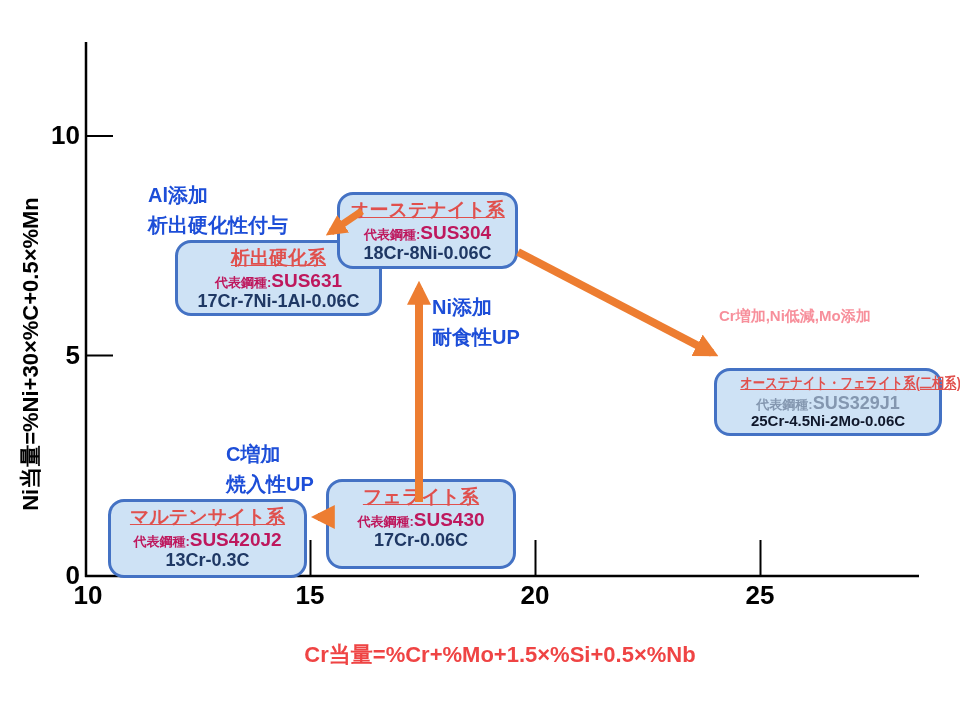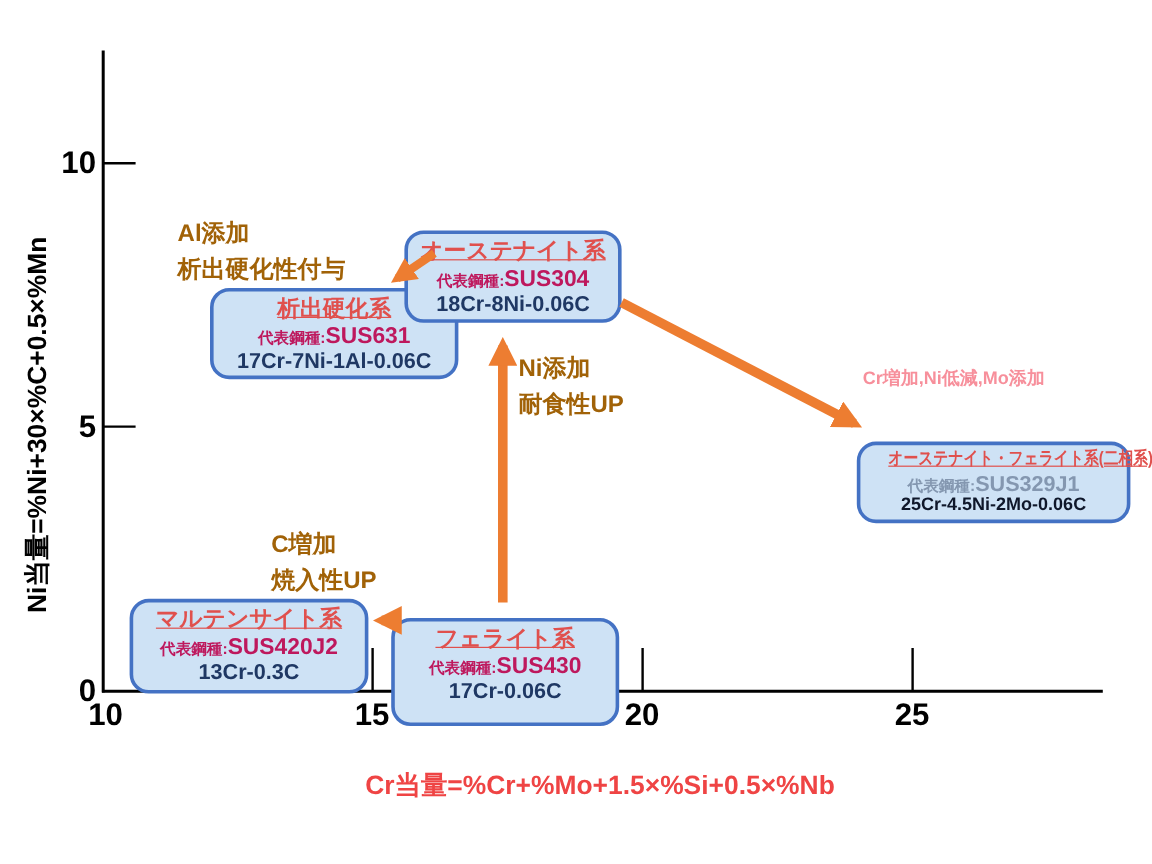--- a/index.html
+++ b/index.html
@@ -42,30 +42,30 @@
     text-decoration:underline; white-space:nowrap;
   }
   .box-rep { font-weight:bold; font-size:13px; color:#be185d; line-height:1.15; white-space:nowrap; }
   .box-rep .rep-value { font-size:19px; }
   .box-comp { font-weight:bold; font-size:18px; color:#1f3864; line-height:1.1; white-space:nowrap; }
 
   #box-austenitic   { left:337px; top:192px; width:181px; height:77px; z-index:4; }
   #box-precipitation{ left:175px; top:240px; width:207px; height:76px; z-index:3; }
   #box-duplex       { left:714px; top:368px; width:228px; height:68px; z-index:3; }
   #box-martensitic  { left:108px; top:499px; width:199px; height:79px; z-index:3; }
-  #box-ferritic     { left:326px; top:515px; width:190px; height:90px; z-index:3; }
+  #box-ferritic     { left:326px; top:479px; width:190px; height:90px; z-index:3; }
 
   #box-duplex .box-title { font-size:15px; transform:scaleX(0.82); transform-origin:center; }
   #box-duplex .box-rep   { color:#8497b0; }
   #box-duplex .box-rep .rep-value { font-size:18px;margin-top:44px; }
   #box-duplex .box-comp  { color:#0f172a; font-size:15px; }
 
   
   .anno {
-    position:absolute; z-index:7; font-weight:bold; color:#a16207;
+    position:absolute; z-index:7; font-weight:bold; color:#1d4ed8;
     font-size:20px; line-height:1.48; white-space:nowrap;
   }
   #anno-al { left:148px; top:181px; }
   #anno-ni { left:432px; top:293px; }
   #anno-c  { left:226px; top:440px; }
   #anno-cr { left:719px; top:305px; font-size:15px; line-height:1.4; color:#f78f9b; }
 </style>
 </head>
 <body>
 

